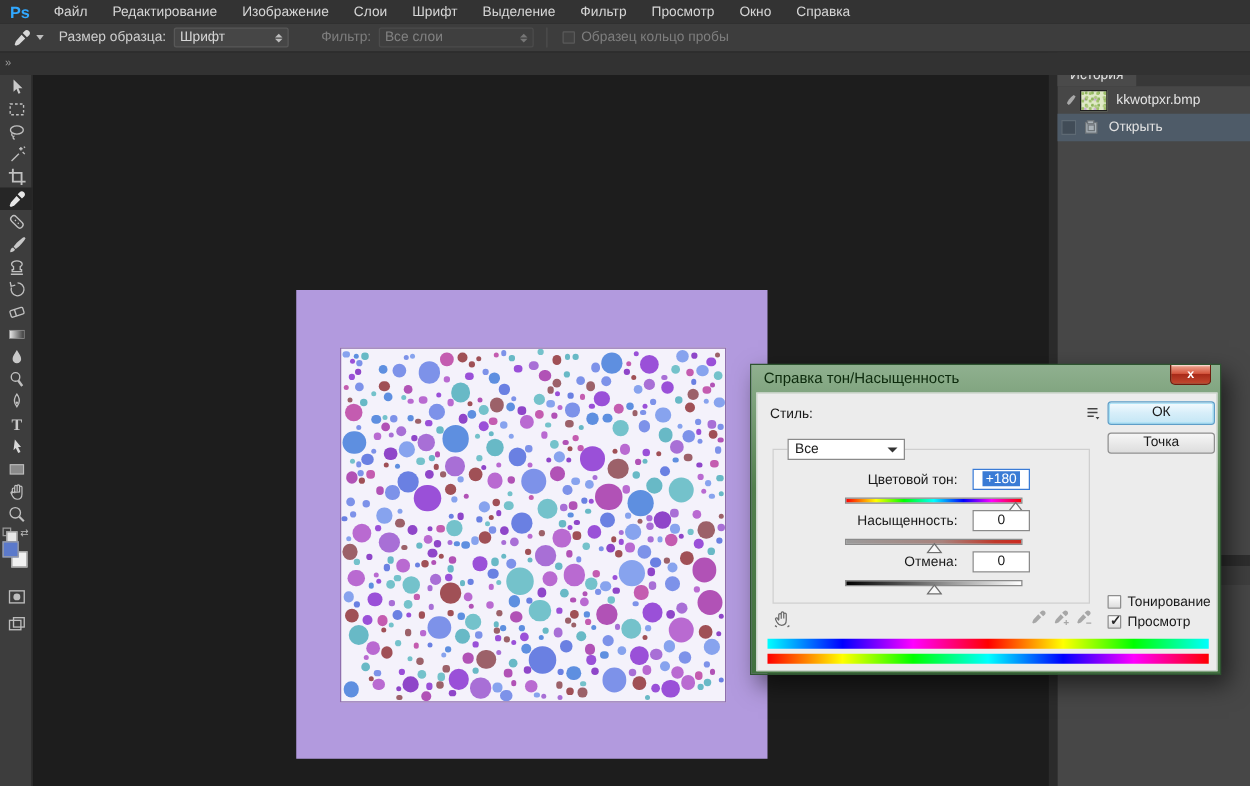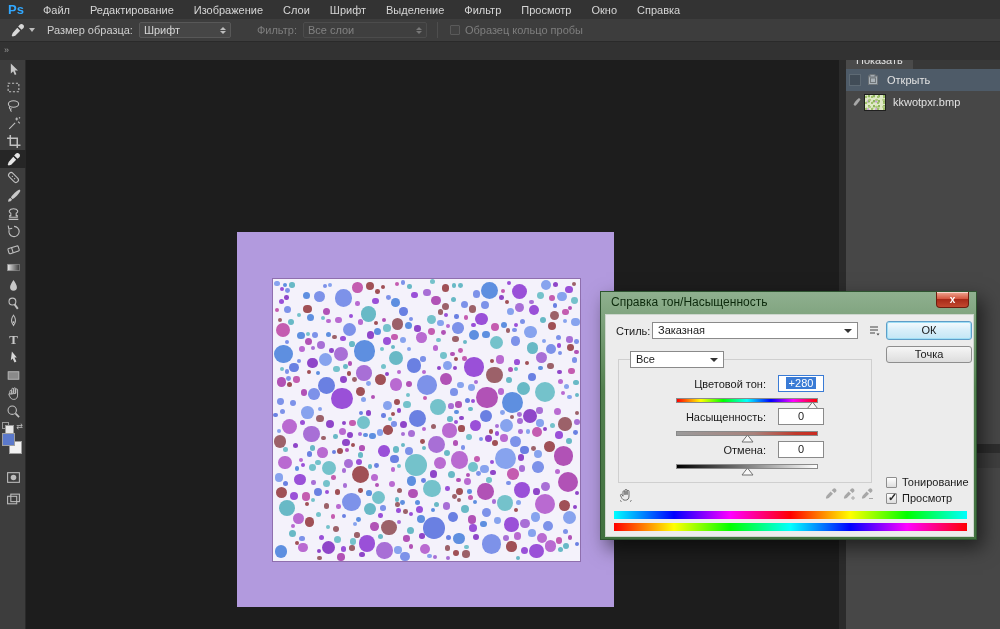--- a/index.html
+++ b/index.html
@@ -113,21 +113,21 @@
   .slider { position:absolute; left:70px; width:142px; height:5px; border:1px solid #8a8a8a; }
   #hue-slider   { top:83px;  background:linear-gradient(90deg,#ff0000 0%,#ffff00 17%,#00ff00 33%,#00ffff 50%,#0000ff 67%,#ff00ff 83%,#ff0000 100%); }
   #sat-slider   { top:116px; background:linear-gradient(90deg,#9b9b9b 0%,#a8827c 55%,#c0392b 85%,#cc2a20 100%); }
   #light-slider { top:149px; background:linear-gradient(90deg,#000,#fff); }
   .handle { position:absolute; width:13px; height:9px; margin-left:-6px; }
 
   #hand-icon { position:absolute; left:12px; top:172px; }
   .dropper { position:absolute; top:172px; opacity:.45; }
   #dropper-plain { left:218px; } #dropper-add { left:236px; } #dropper-sub { left:254px; }
 
-  .dlg-check { position:absolute; left:280px; display:flex; align-items:flex-end; }
+  .dlg-check { position:absolute; left:280px; display:flex; align-items:flex-start; }
   #colorize-check { top:161px; } #preview-check { top:177px; }
   .cb-box { width:11px; height:11px; background:linear-gradient(180deg,#fff,#ddd); border:1px solid #8e8e8e; border-radius:1px; margin-right:5px; position:relative; }
   .cb-box .mark { position:absolute; left:1px; top:-3px; font-size:11px; font-weight:bold; color:#2a2a2a; }
   .spectrum { position:absolute; left:8px; width:353px; height:8px; }
   #spectrum-top { top:196px; background:linear-gradient(90deg,#00ffff 0%,#0000ff 17%,#ff00ff 33%,#ff0000 50%,#ffff00 67%,#00ff00 83%,#00ffff 100%); }
   #spectrum-bottom { top:208px; background:linear-gradient(90deg,#ff0000 0%,#ffff00 17%,#00ff00 33%,#00ffff 50%,#0000ff 67%,#ff00ff 83%,#ff0000 100%); }
 </style>
 </head>
 <body>
 
@@ -838,71 +838,68 @@
           <div class="dot" style="left: 276.421px; top: 15.8311px; height: 5.84127px; width: 5.84127px; background: rgb(196, 92, 176);"></div>
         </div>
     </div>
   </div>
 
   <div id="right-gap"></div>
   <div id="right-panel">
     <div class="panel-strip1"></div>
     <div class="panel-strip2"></div>
     <div id="panel-tabbar">
-      <span id="history-tab">Показать</span>
+      <span id="history-tab">История</span>
     </div>
     <div id="history-rows">
+        <div class="hist-row">
+          <span class="hist-src">
+            <svg width="11" height="11" viewBox="0 0 11 11">
+              <path d="M9 1C6 3 4 6 3.5 7.6L5 9c2-1.3 4-4.3 5.5-6.8z" fill="#a8a8a8"></path>
+            </svg>
+          </span>
+          <span class="hist-thumb"></span>
+          <span class="hist-label">kkwotpxr.bmp</span>
+        </div>
         <div class="hist-row selected">
           <span class="hist-src box"></span>
           <span class="hist-icon">
             <svg width="14" height="14" viewBox="0 0 14 14">
               <rect x="2.5" y="3" width="9" height="8.5" fill="#aab2b8" stroke="#6e7478"></rect>
               <rect x="4" y="1.6" width="5" height="2.4" fill="#aab2b8" stroke="#6e7478"></rect>
               <rect x="4.5" y="5" width="5" height="4.5" fill="none" stroke="#6e7478"></rect>
             </svg>
           </span>
           <span class="hist-label">Открыть</span>
         </div>
-        <div class="hist-row">
-          <span class="hist-src">
-            <svg width="11" height="11" viewBox="0 0 11 11">
-              <path d="M9 1C6 3 4 6 3.5 7.6L5 9c2-1.3 4-4.3 5.5-6.8z" fill="#a8a8a8"></path>
-            </svg>
-          </span>
-          <span class="hist-thumb"></span>
-          <span class="hist-label">kkwotpxr.bmp</span>
-        </div>
       </div>
   </div>
 
   <div id="dialog">
     <span id="dlg-title">Справка тон/Насыщенность</span>
     <span id="dlg-close">x</span>
     <div id="dlg-body">
 
       <span id="style-label" class="dlg-label">Стиль:</span>
-      <span id="style-select" class="dlg-select">
-        <span>Заказная</span><span class="car"></span>
-      </span>
       <span id="preset-icon">
         <svg width="13" height="13" viewBox="0 0 13 13">
             <path d="M3 3h8M3 6h8M3 9h5" stroke="#444" stroke-width="1.2"></path>
             <path d="M9.5 9.5h3l-1.5 2z" fill="#444"></path>
           </svg>
       </span>
       <span id="ok-btn" class="dlg-btn">ОК</span>
       <span id="cancel-btn" class="dlg-btn">Точка</span>
 
       <div id="groupbox"></div>
       <span id="channel-select" class="dlg-select">
         <span>Все</span><span class="car"></span>
       </span>
 
       <span id="hue-label" class="dlg-label row-label">Цветовой тон:</span>
-      <span id="hue-input" class="val-input"><span>+280</span></span>
+      <span id="hue-input" class="val-input"><span>+180</span></span>
       <div id="hue-slider" class="slider"></div>
       <svg id="hue-handle" class="handle" viewBox="0 0 13 9" style="left: 206.32px; top: 86px;">
           <path d="M6.5 1 L12 8 H1 Z" fill="#f8f8f8" stroke="#707070"></path>
         </svg>
 
       <span id="sat-label" class="dlg-label row-label">Насыщенность:</span>
       <span id="sat-input" class="val-input">0</span>
       <div id="sat-slider" class="slider"></div>
       <svg id="sat-handle" class="handle" viewBox="0 0 13 9" style="left: 141px; top: 119px;">
           <path d="M6.5 1 L12 8 H1 Z" fill="#f8f8f8" stroke="#707070"></path>

